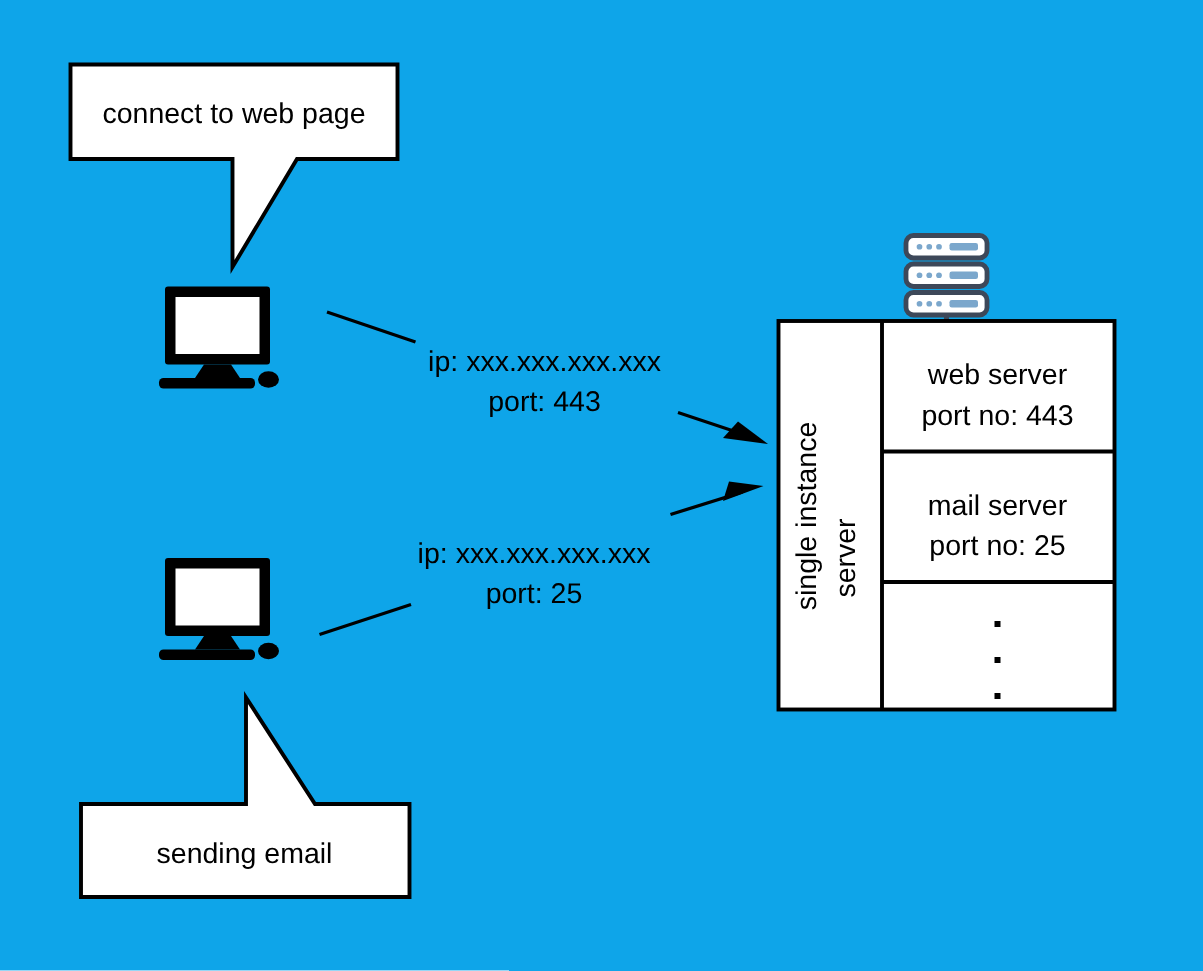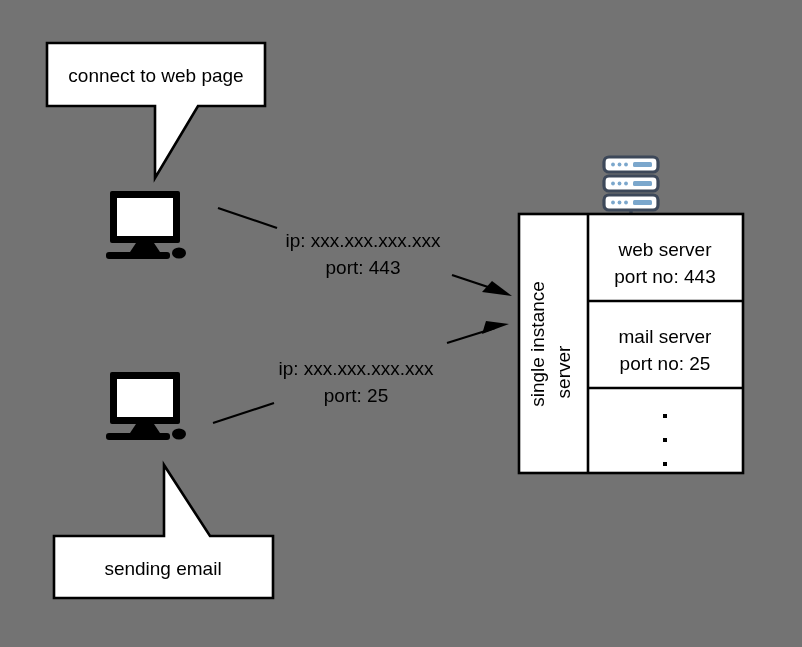--- a/index.html
+++ b/index.html
@@ -9,21 +9,21 @@
     background: #ffffff;
   }
   body {
     font-family: "Liberation Sans", sans-serif;
     color: #000000;
   }
   #canvas {
     position: relative;
     width: 802px;
     height: 647px;
-    background: #737373;
+    background: #0ea5e9;
     overflow: hidden;
   }
   #diagram-svg {
     position: absolute;
     left: 0;
     top: 0;
     width: 802px;
     height: 647px;
   }
   .dgm-text {

